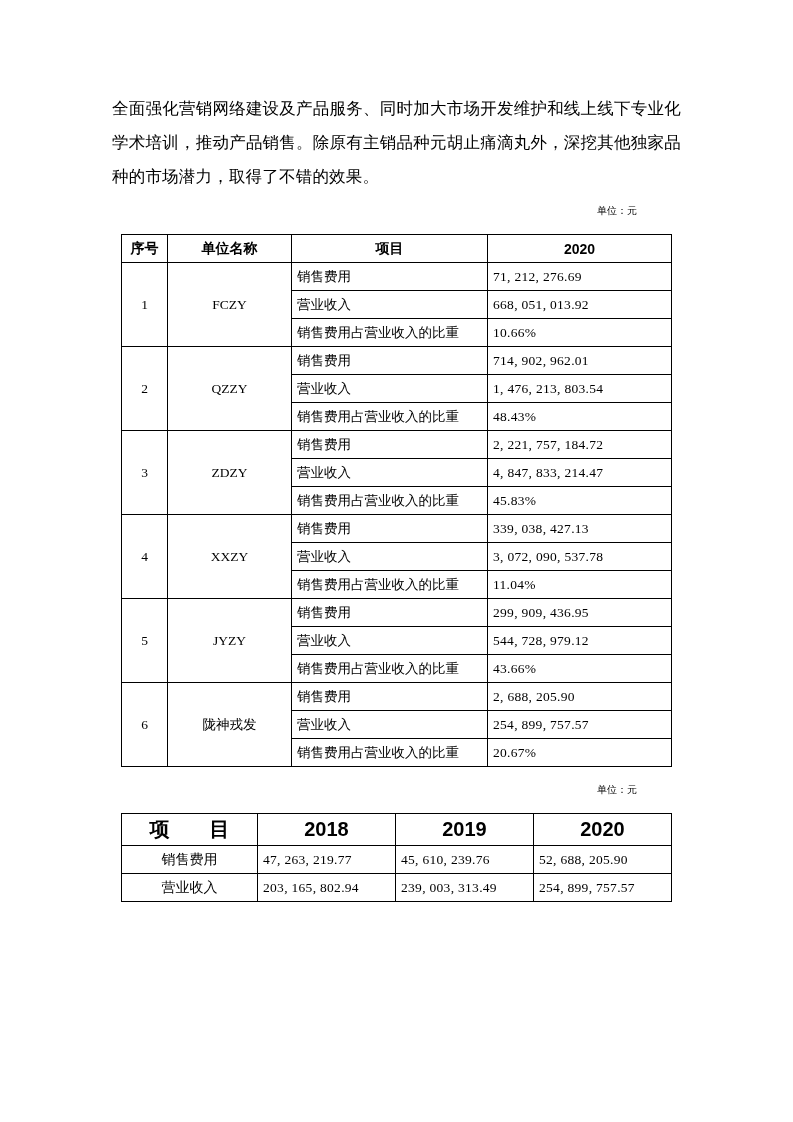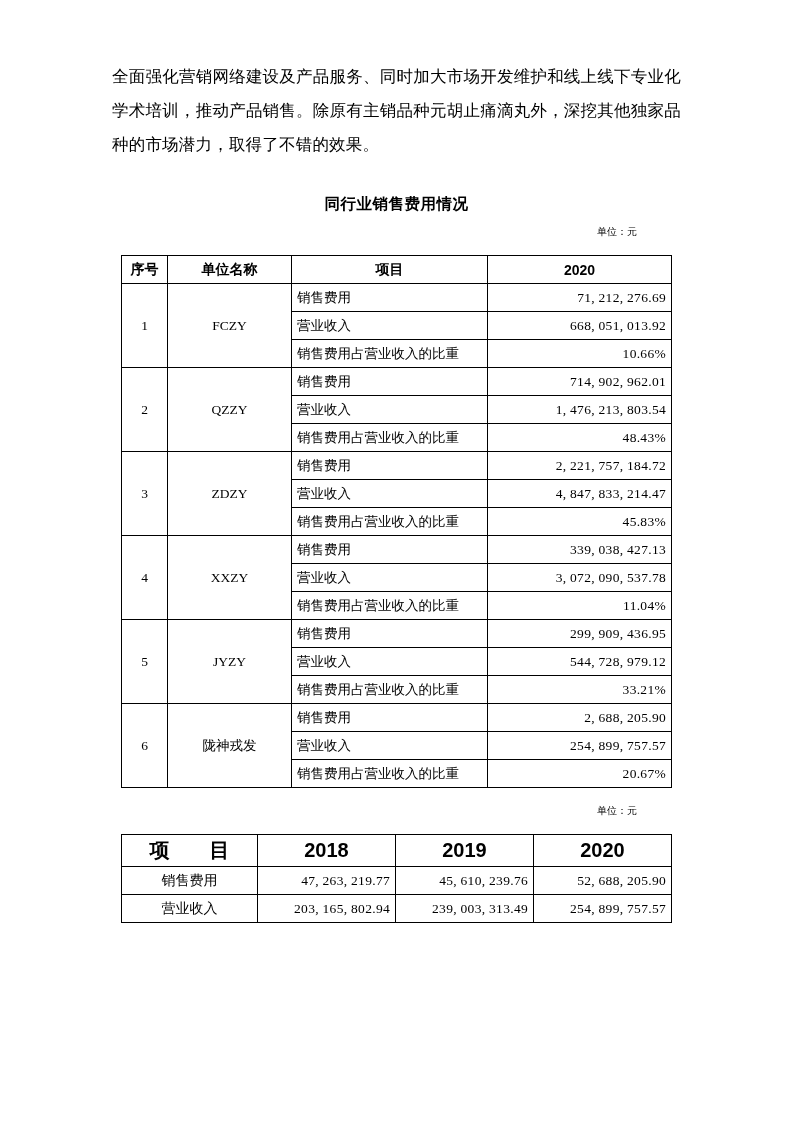--- a/index.html
+++ b/index.html
@@ -12,21 +12,21 @@
     height: 1122px;
     font-family: "Liberation Serif", serif;
     color: #000000;
     position: relative;
   }
   .page {
     position: relative;
     width: 793px;
     height: 1122px;
     box-sizing: border-box;
-    padding: 60px 112px 60px 112px;
+    padding: 92px 112px 60px 112px;
   }
   p.para {
     margin: 0 0 0 0;
     font-size: 16.5px;
     line-height: 34px;
     text-align: justify;
     text-justify: inter-ideograph;
     letter-spacing: 0.2px;
   }
   p.indent {
@@ -62,21 +62,21 @@
     font-weight: normal;
     font-family: "Liberation Serif", serif;
   }
   table.doc-table th {
     text-align: center;
     font-weight: bold;
     font-family: "Liberation Sans", sans-serif;
     font-size: 14px;
   }
   .c-center { text-align: center; }
-  .c-right  { text-align: right; padding-right: 8px; }
+  .c-right  { text-align: left; padding-right: 8px; }
   .c-left   { text-align: left; padding-left: 8px; }
   .num { font-family: "Liberation Serif", serif; letter-spacing: 0.3px; }
 
   
   .t1 col.c1 { width: 46px; }
   .t1 col.c2 { width: 124px; }
   .t1 col.c3 { width: 196px; }
   .t1 col.c4 { width: 184px; }
 
   
@@ -90,21 +90,20 @@
   .t2 .rowlabel { font-family: "Liberation Sans", sans-serif; font-size: 14px; text-align: center; }
 </style>
 </head>
 <body>
 
 <div class="page">
 
   <p class="para">全面强化营销网络建设及产品服务、同时加大市场开发维护和线上线下专业化学术培训，推动产品销售。除原有主销品种元胡止痛滴丸外，深挖其他独家品种的市场潜力，取得了不错的效果。</p>
   <div class="spacer-sm"></div>
 
-  <h2 class="section-title">同行业销售费用情况</h2>
   <div class="unit-line">单位：元</div>
 
   <table class="doc-table t1">
     <colgroup>
         <col class="c1">
         <col class="c2">
         <col class="c3">
         <col class="c4">
       </colgroup>
     <thead>
@@ -182,21 +181,21 @@
         <td class="c-center" rowspan="3">JYZY</td>
         <td class="c-left">销售费用</td>
         <td class="c-right num">299, 909, 436.95</td>
       </tr>
       <tr>
         <td class="c-left">营业收入</td>
         <td class="c-right num">544, 728, 979.12</td>
       </tr>
       <tr>
         <td class="c-left">销售费用占营业收入的比重</td>
-        <td class="c-right num">33.21%</td>
+        <td class="c-right num">43.66%</td>
       </tr>
 
       <tr>
         <td class="c-center" rowspan="3">6</td>
         <td class="c-center" rowspan="3">陇神戎发</td>
         <td class="c-left">销售费用</td>
         <td class="c-right num">2, 688, 205.90</td>
       </tr>
       <tr>
         <td class="c-left">营业收入</td>

